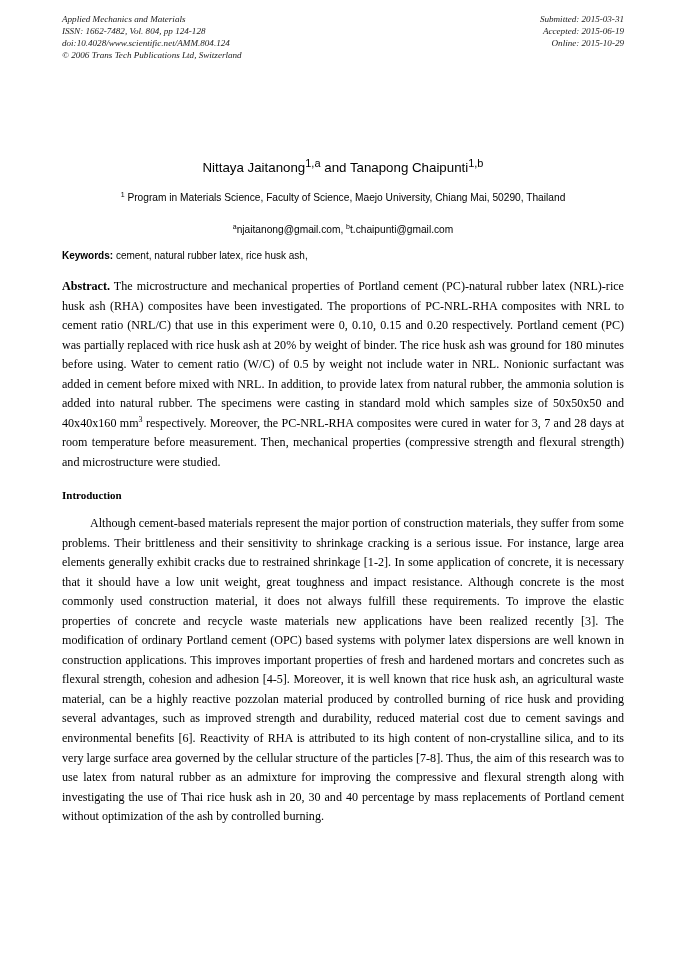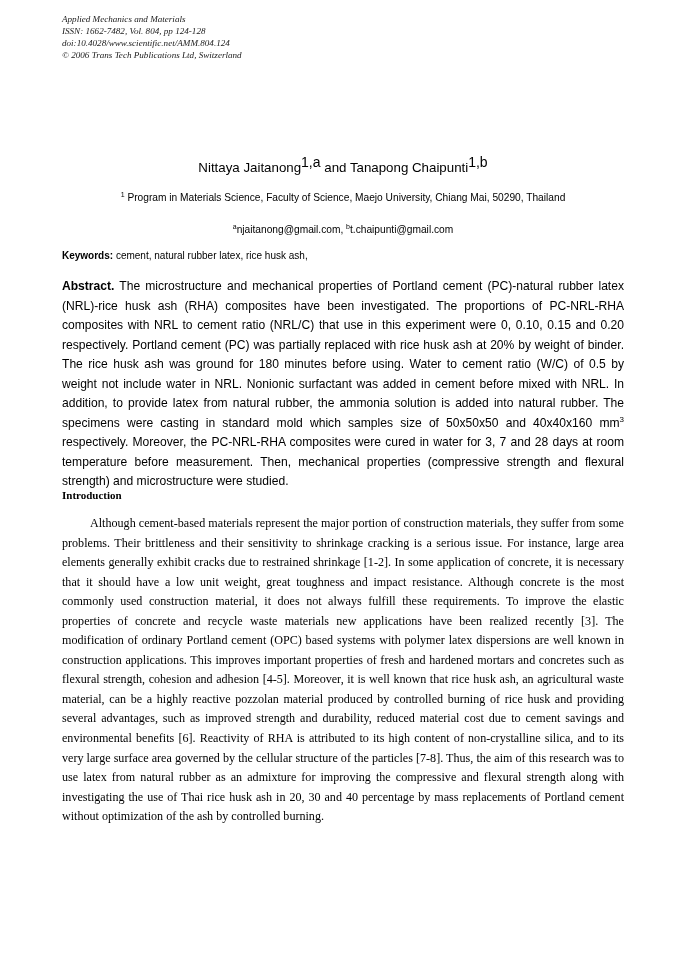--- a/index.html
+++ b/index.html
@@ -64,21 +64,21 @@
   .authors {
     position: absolute;
     left: 62px;
     top: 159px;
     width: 562px;
     text-align: center;
     font-family: "Liberation Sans", sans-serif;
     font-size: 13.3px;
     line-height: 18px;
   }
-  .authors sup { font-size: 14px; vertical-align: super; line-height: 0; }
+  .authors sup { font-size: 11px; vertical-align: super; line-height: 0; }
 
   
   .affiliation {
     position: absolute;
     left: 62px;
     top: 190px;
     width: 562px;
     text-align: center;
     font-family: "Liberation Sans", sans-serif;
     font-size: 10.2px;
@@ -110,21 +110,21 @@
     text-align: left;
   }
   .keywords .kw-label { font-weight: bold; }
 
   
   .abstract {
     position: absolute;
     left: 62px;
     top: 277px;
     width: 562px;
-    font-family: Liberation Sans, sans-serif;
+    font-family: Liberation Serif, serif;
     font-size: 12.1px;
     line-height: 19.55px;
     text-align: justify;
     text-justify: inter-word;
   }
   .abstract .ab-label { font-weight: bold; }
   .abstract sup { font-size: 8px; vertical-align: super; line-height: 0; }
 
   
   .section-heading {
@@ -158,20 +158,25 @@
 
 <div class="page">
 
   <div class="journal-header">
     <div class="left-block">
       <div class="line">Applied Mechanics and Materials</div>
       <div class="line">ISSN: 1662-7482, Vol. 804, pp 124-128</div>
       <div class="line">doi:10.4028/www.scientific.net/AMM.804.124</div>
       <div class="line">© 2006 Trans Tech Publications Ltd, Switzerland</div>
     </div>
+    <div class="right-block">
+      <div class="line">Submitted: 2015-03-31</div>
+      <div class="line">Accepted: 2015-06-19</div>
+      <div class="line">Online: 2015-10-29</div>
+    </div>
   </div>
 
   <div class="title-block">
   </div>
 
   <div class="authors">
     <span>Nittaya Jaitanong</span><sup>1,a</sup><span> and </span><span>Tanapong Chaipunti</span><sup>1,b</sup>
   </div>
 
   <div class="affiliation">

